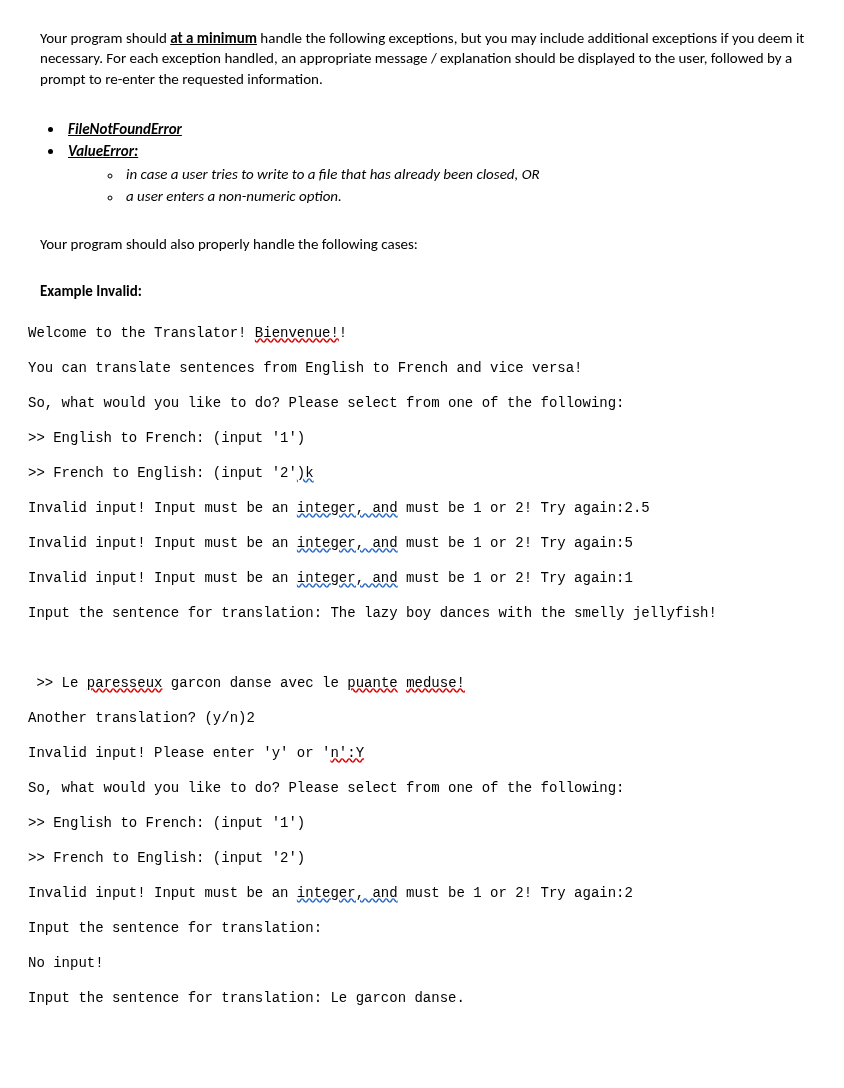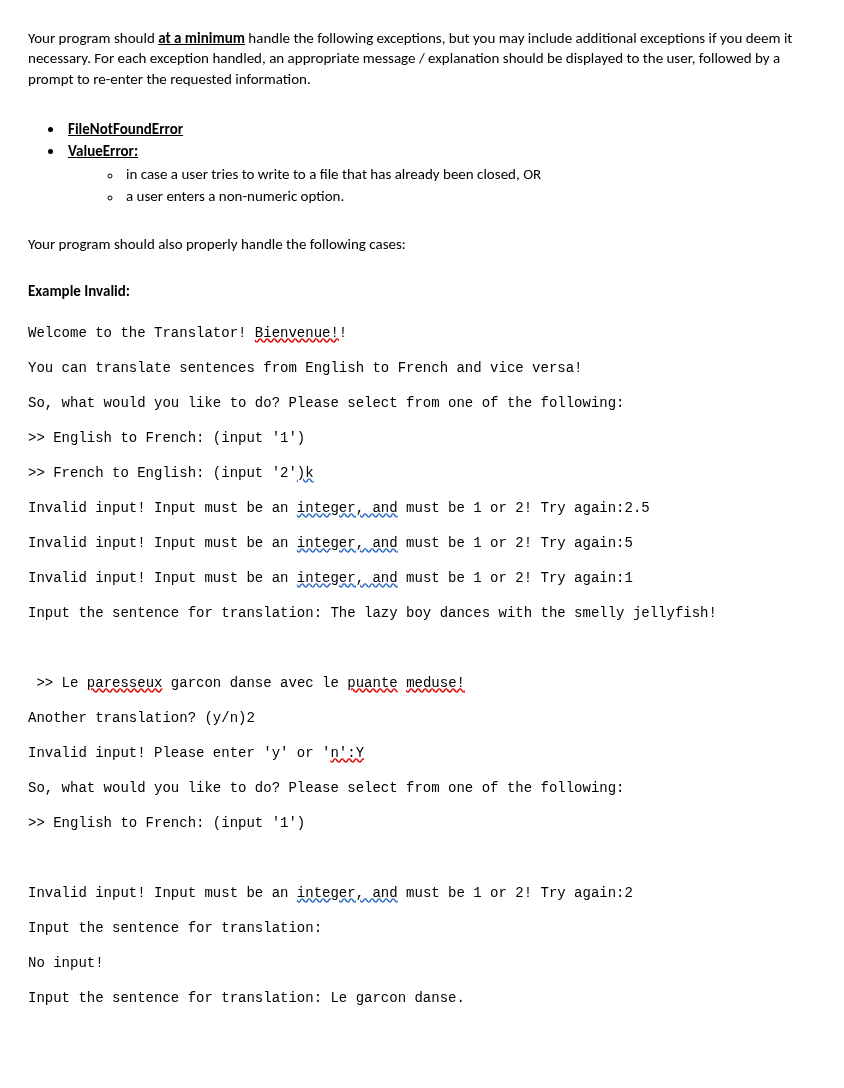--- a/index.html
+++ b/index.html
@@ -12,34 +12,34 @@
     font-family: Calibri, Arial, sans-serif;
     font-size: 15px;
     color: #000;
     line-height: 1.35;
   }
   .page {
     box-sizing: border-box;
     padding: 28px 28px 0 28px;
     width: 844px;
   }
-  p { margin: 0 0 6px 0; }
+  p { margin: 0 0 6px 12px; }
   .spell {
     text-decoration-line: underline;
     text-decoration-style: wavy;
     text-decoration-color: #d00;
   }
   .gram {
     text-decoration-line: underline;
     text-decoration-style: wavy;
     text-decoration-color: #2a6ac3;
   }
   .bu { font-weight: bold; text-decoration: underline; }
   .b { font-weight: bold; }
-  ul.bullets { margin: 4px 0 8px 0; padding-left: 36px; }
+  ul.bullets { margin: 4px 0 8px 0; padding-left: 36px; font-style: italic; }
   ul.bullets li { margin-bottom: 2px; padding-left: 4px; }
   ul.sub { list-style-type: circle; margin: 2px 0 4px 0; padding-left: 54px; }
   ul.sub li::marker { font-size: 12px; }
   .tight { margin: 4px 0 2px 0; padding-left: 54px; }
   .tight li { margin-bottom: 1px; }
   .mono, pre.mono {
     font-family: "Courier New", Courier, monospace;
     font-size: 14px;
     line-height: 1.25;
     white-space: pre-wrap;
@@ -84,21 +84,21 @@
 <span>Invalid input! Input must be an </span><span class="gram">integer, and</span><span> must be 1 or 2! Try again:2.5</span><br>
 <span>Invalid input! Input must be an </span><span class="gram">integer, and</span><span> must be 1 or 2! Try again:5</span><br>
 <span>Invalid input! Input must be an </span><span class="gram">integer, and</span><span> must be 1 or 2! Try again:1</span><br>
 <span>Input the sentence for translation: The lazy boy dances with the smelly jellyfish!</span><br>
 <br>
 <span> &gt;&gt; Le </span><span class="spell">paresseux</span><span> garcon danse avec le </span><span class="spell">puante</span><span> </span><span class="spell">meduse!</span><br>
 <span>Another translation? (y/n)2</span><br>
 <span>Invalid input! Please enter 'y' or '</span><span class="spell">n':Y</span><br>
 <span>So, what would you like to do? Please select from one of the following:</span><br>
 <span>&gt;&gt; English to French: (input '1')</span><br>
-<br>
+<span>&gt;&gt; French to English: (input '2')</span><br>
 <span>Invalid input! Input must be an </span><span class="gram">integer, and</span><span> must be 1 or 2! Try again:2</span><br>
 <span>Input the sentence for translation:</span><br>
 <span>No input!</span><br>
 <span>Input the sentence for translation: Le garcon danse.</span><br>
 <br>
 <br>
 <br>
 <span></span><br>
 
   </div>

